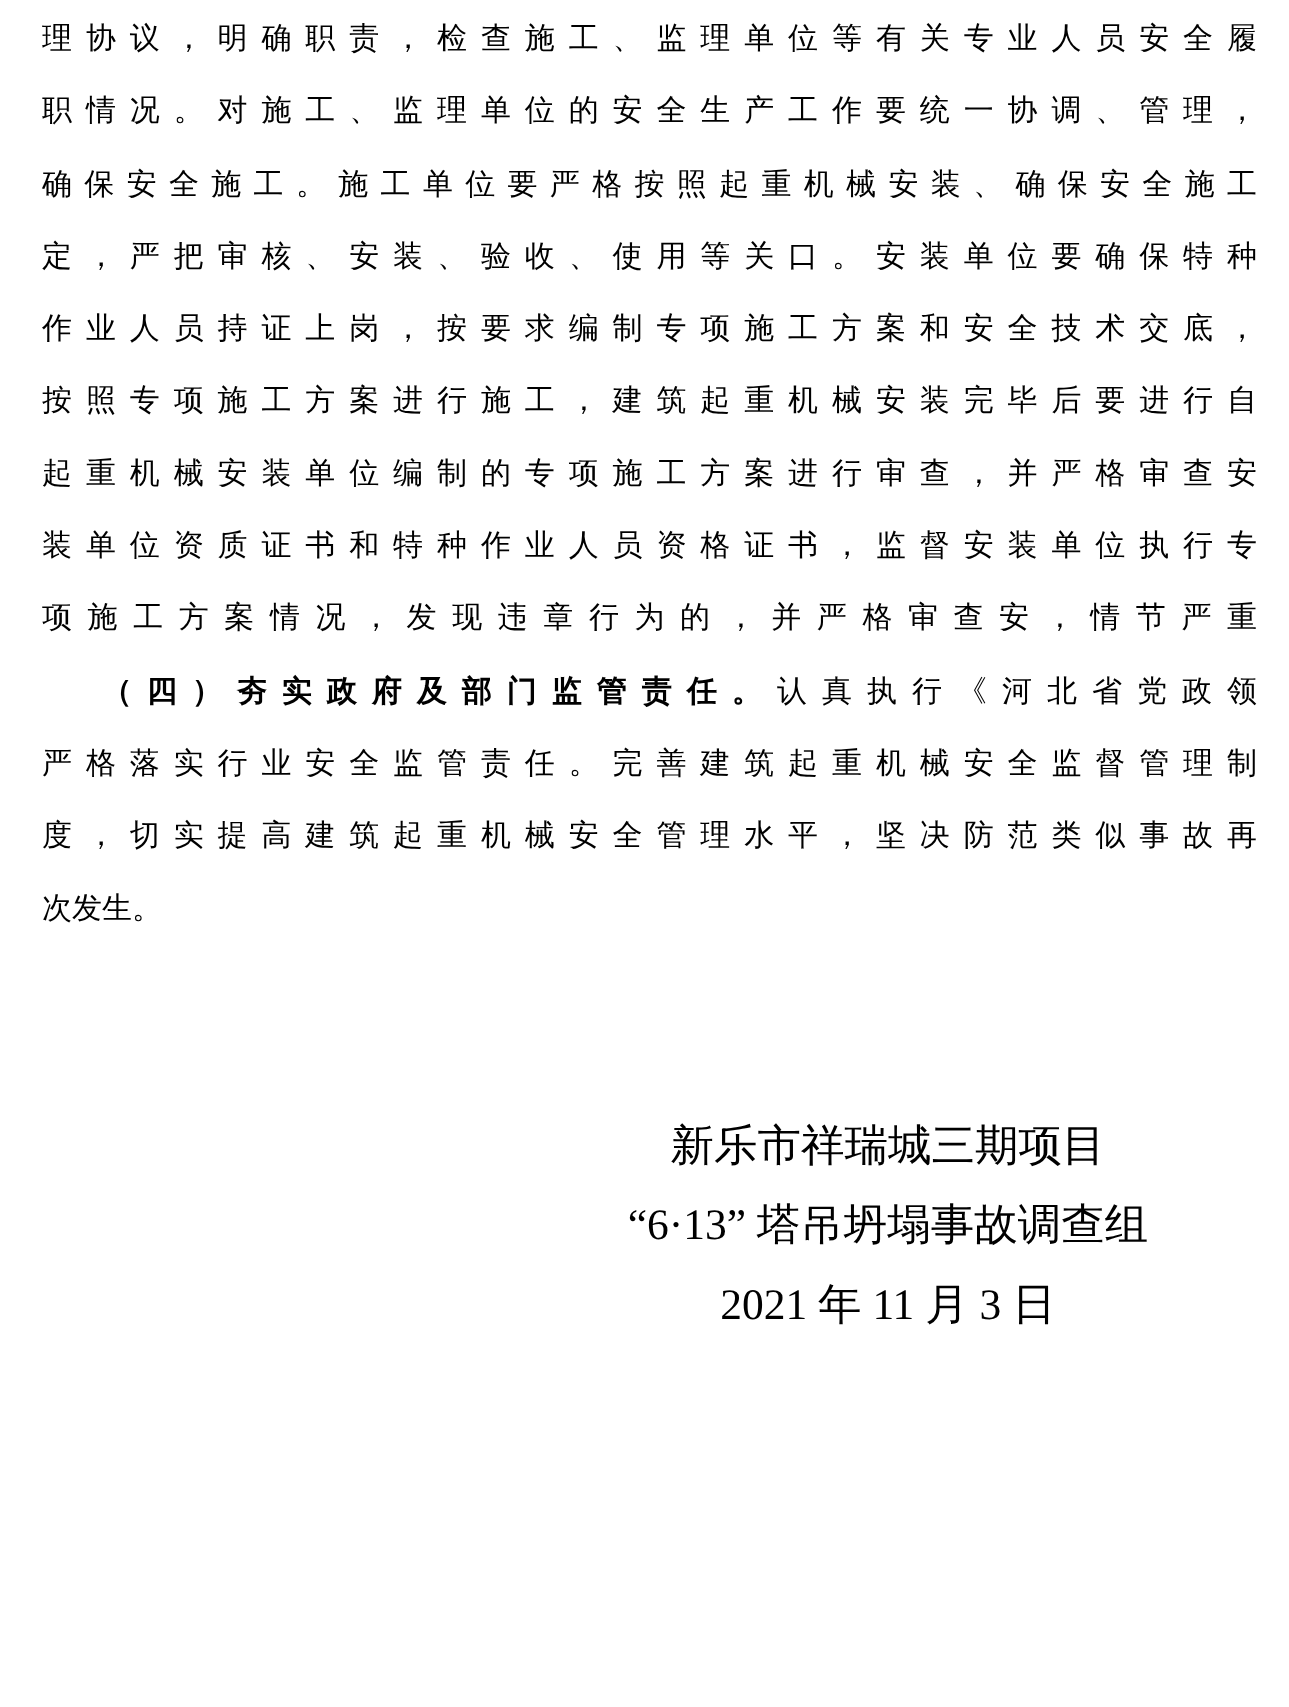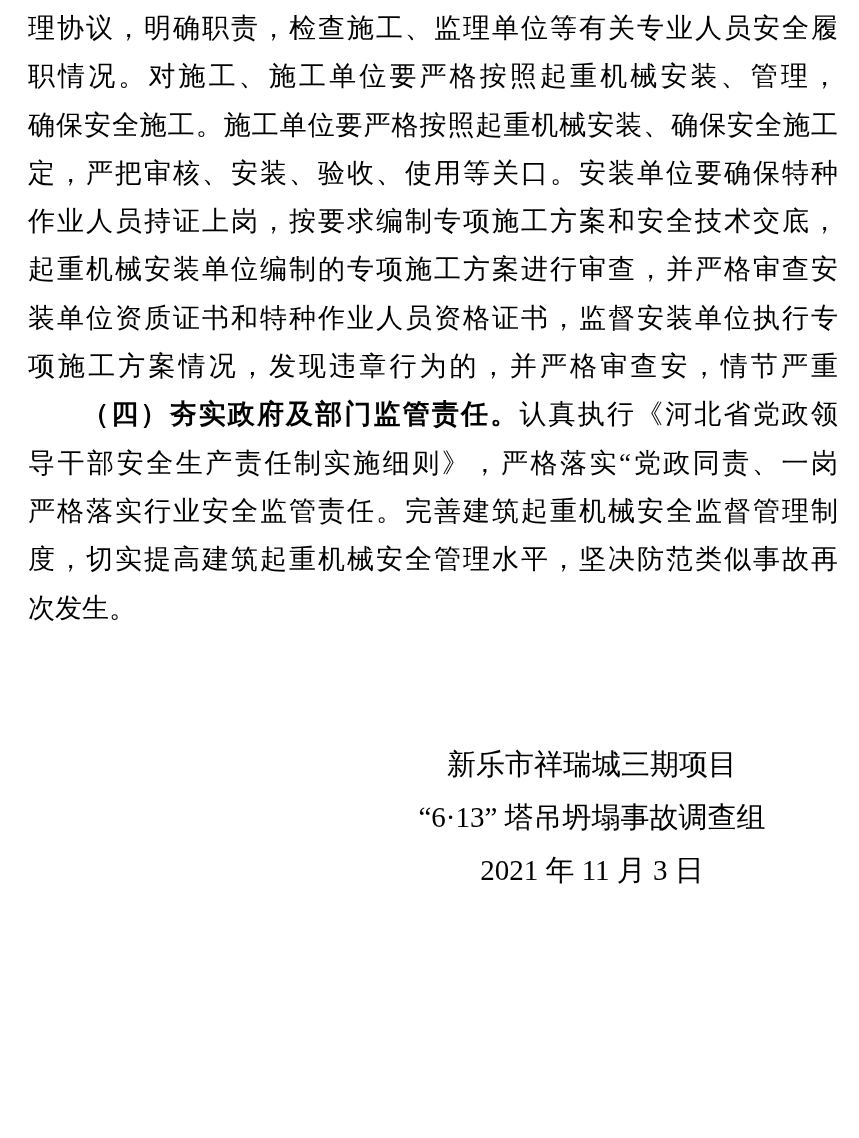--- a/index.html
+++ b/index.html
@@ -15,22 +15,23 @@
     color: #000000;
   }
   .page {
     box-sizing: border-box;
     width: 859px;
     height: 1138px;
     padding: 4px 21px 0 28px;
     overflow: hidden;
   }
   .body-text {
-    font-size: 27px;
+    font-size: 20px;
     line-height: 48.3px;
+    font-family: Liberation Mono, monospace;
   }
   .line {
     white-space: nowrap;
   }
   .line.just {
     white-space: normal;
     text-align: justify;
     text-align-last: justify;
   }
   .line.indent {
@@ -47,29 +48,29 @@
     font-size: 29px;
     line-height: 53px;
   }
 </style>
 </head>
 <body>
 
 <main class="page">
   <section class="body-text">
       <div class="line just"><span class="">理协议，明确职责，检查施工、监理单位等有关专业人员安全履</span></div>
-      <div class="line just"><span class="">职情况。对施工、施工单位要严格按照起重机械安装、管理，</span></div>
+      <div class="line just"><span class="">职情况。对施工、监理单位的安全生产工作要统一协调、管理，</span></div>
       <div class="line just"><span class="">确保安全施工。施工单位要严格按照起重机械安装、确保安全施工</span></div>
       <div class="line just"><span class="">定，严把审核、安装、验收、使用等关口。安装单位要确保特种</span></div>
       <div class="line just"><span class="">作业人员持证上岗，按要求编制专项施工方案和安全技术交底，</span></div>
+      <div class="line just"><span class="">按照专项施工方案进行施工，建筑起重机械安装完毕后要进行自</span></div>
       <div class="line just"><span class="">起重机械安装单位编制的专项施工方案进行审查，并严格审查安</span></div>
       <div class="line just"><span class="">装单位资质证书和特种作业人员资格证书，监督安装单位执行专</span></div>
       <div class="line just"><span class="">项施工方案情况，发现违章行为的，并严格审查安，情节严重</span></div>
       <div class="line just indent"><span class="bold">（四）夯实政府及部门监管责任。</span><span class="">认真执行《河北省党政领</span></div>
-      <div class="line just"><span class="">导干部安全生产责任制实施细则》，严格落实“党政同责、一岗</span></div>
       <div class="line just"><span class="">严格落实行业安全监管责任。完善建筑起重机械安全监督管理制</span></div>
       <div class="line just"><span class="">度，切实提高建筑起重机械安全管理水平，坚决防范类似事故再</span></div>
       <div class="line"><span class="">次发生。</span></div>
     </section>
 
   <section class="signature">
     <div class="sig-line">新乐市祥瑞城三期项目</div>
     <div class="sig-line">“6·13” 塔吊坍塌事故调查组</div>
     <div class="sig-line">2021 年 11 月 3 日</div>
   </section>

